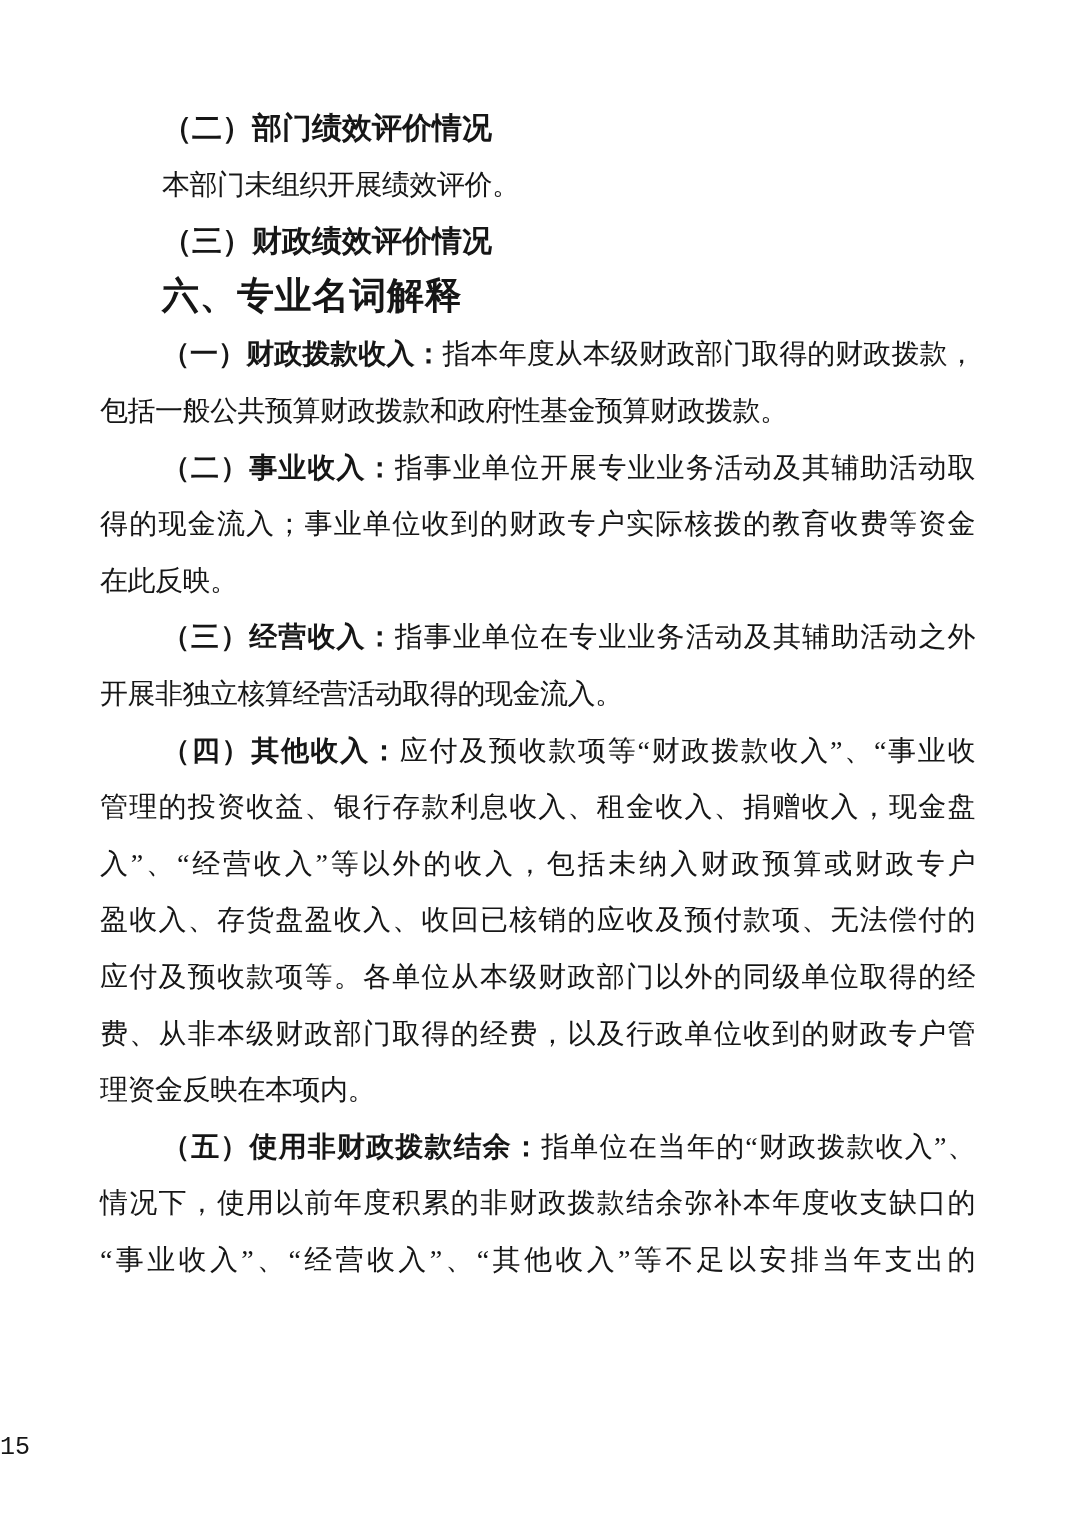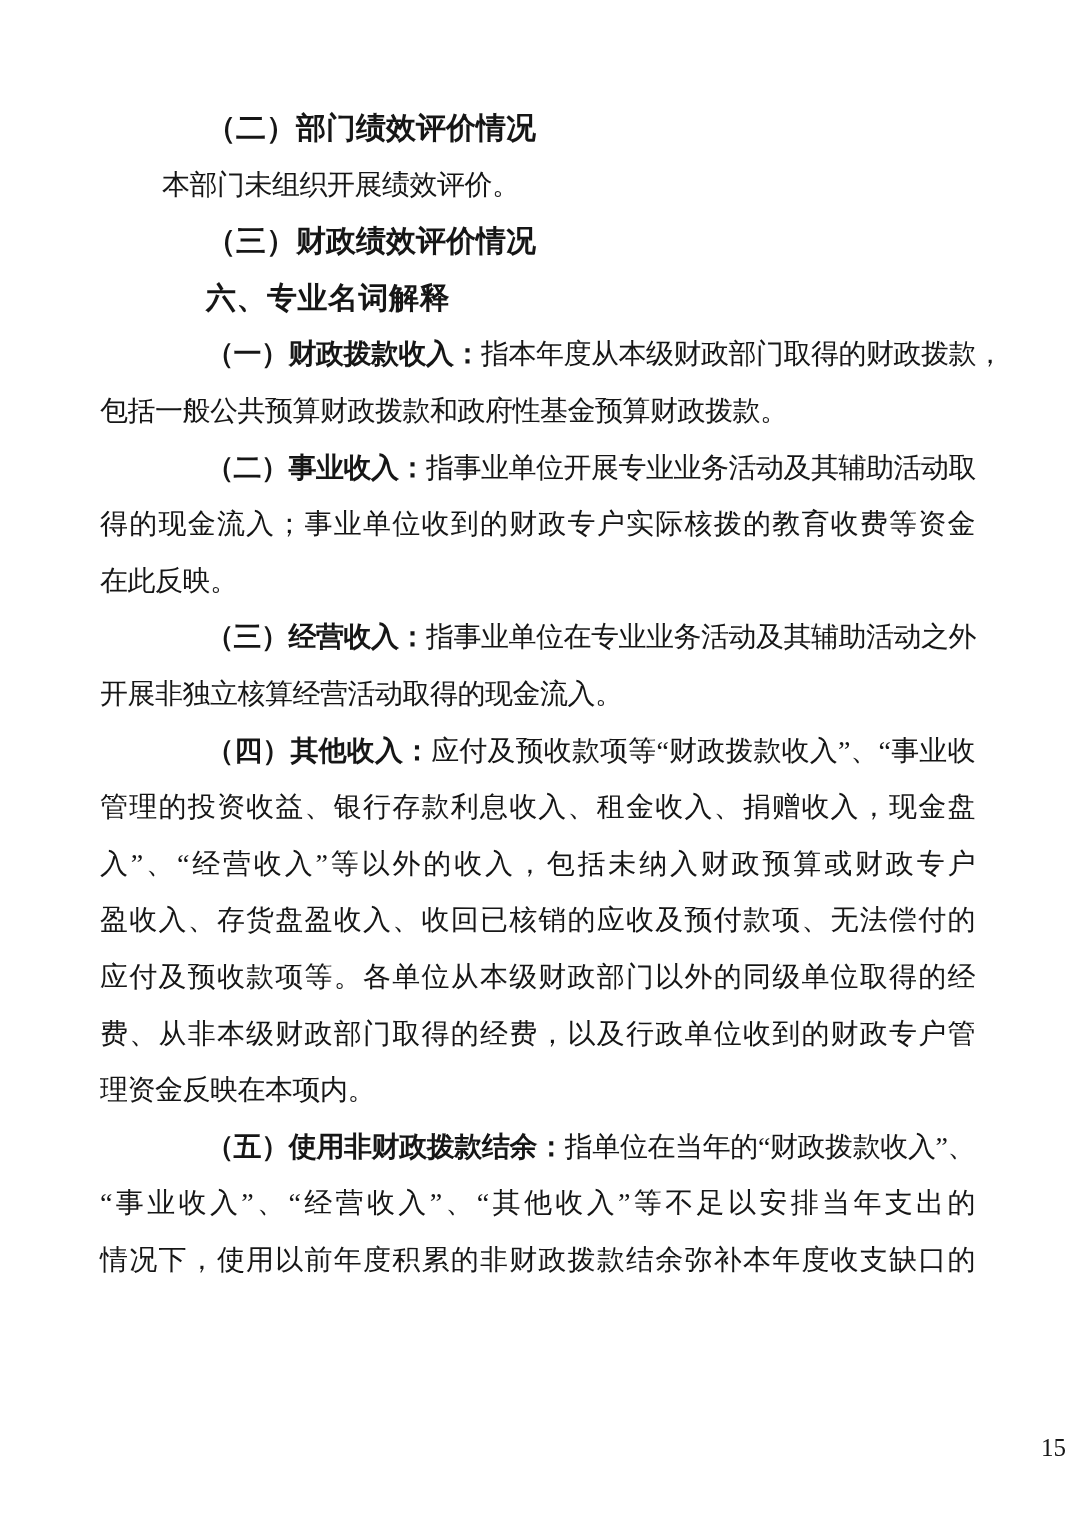--- a/index.html
+++ b/index.html
@@ -33,43 +33,43 @@
   .line.indent {
     padding-left: 62px;
   }
   .line.justify {
     text-align: justify;
     text-align-last: justify;
     text-justify: inter-character;
   }
   .run.bold {
     font-weight: 700;
-    margin-left: 44px;
   }
   .line.heading-sub {
     font-weight: 700;
     font-size: 30px;
     letter-spacing: 0;
   }
   .line.heading-main {
     font-weight: 700;
-    font-size: 30px;
+    font-size: 37px;
     letter-spacing: 0.5px;
-    font-family: Liberation Serif, serif;
+    font-family: Liberation Mono, monospace;
   }
   .page-number {
     position: absolute;
     left: 0;
-    right: 9px;
+    right: 0;
     top: 1428px;
     height: 40px;
     line-height: 40px;
-    text-align: right;
+    text-align: left;
     font-size: 25px;
     color: #161616;
+    font-family: Liberation Mono, monospace;
   }
 </style>
 </head>
 <body>
 
 <div class="page">
   <div class="content">
       <div class="line heading-sub indent"><span class="run bold">（二）部门绩效评价情况</span></div>
       <div class="line body indent"><span class="run">本部门未组织开展绩效评价。</span></div>
       <div class="line heading-sub indent"><span class="run bold">（三）财政绩效评价情况</span></div>
@@ -82,17 +82,17 @@
       <div class="line body indent justify"><span class="run bold">（三）经营收入：</span><span class="run">指事业单位在专业业务活动及其辅助活动之外</span></div>
       <div class="line body"><span class="run">开展非独立核算经营活动取得的现金流入。</span></div>
       <div class="line body indent justify"><span class="run bold">（四）其他收入：</span><span class="run">应付及预收款项等“财政拨款收入”、“事业收</span></div>
       <div class="line body justify"><span class="run">管理的投资收益、银行存款利息收入、租金收入、捐赠收入，现金盘</span></div>
       <div class="line body justify"><span class="run">入”、“经营收入”等以外的收入，包括未纳入财政预算或财政专户</span></div>
       <div class="line body justify"><span class="run">盈收入、存货盘盈收入、收回已核销的应收及预付款项、无法偿付的</span></div>
       <div class="line body justify"><span class="run">应付及预收款项等。各单位从本级财政部门以外的同级单位取得的经</span></div>
       <div class="line body justify"><span class="run">费、从非本级财政部门取得的经费，以及行政单位收到的财政专户管</span></div>
       <div class="line body"><span class="run">理资金反映在本项内。</span></div>
       <div class="line body indent justify"><span class="run bold">（五）使用非财政拨款结余：</span><span class="run">指单位在当年的“财政拨款收入”、</span></div>
+      <div class="line body justify"><span class="run">情况下，使用以前年度积累的非财政拨款结余弥补本年度收支缺口的</span></div>
       <div class="line body justify"><span class="run">“事业收入”、“经营收入”、“其他收入”等不足以安排当年支出的</span></div>
-      <div class="line body justify"><span class="run">情况下，使用以前年度积累的非财政拨款结余弥补本年度收支缺口的</span></div>
     </div>
   <div class="page-number">15</div>
 </div>
 
 </body></html>

